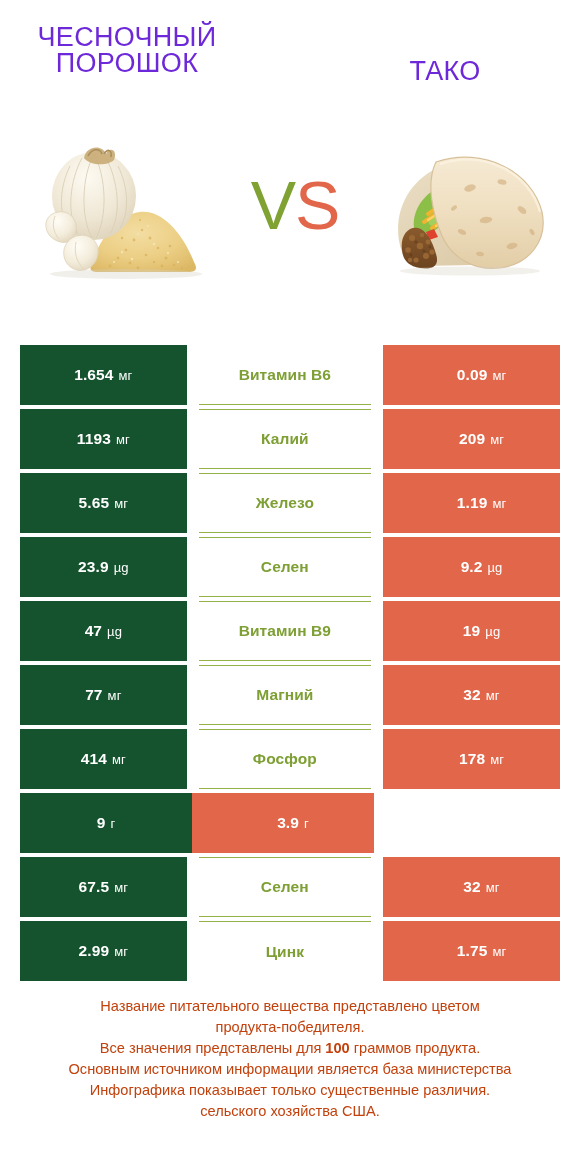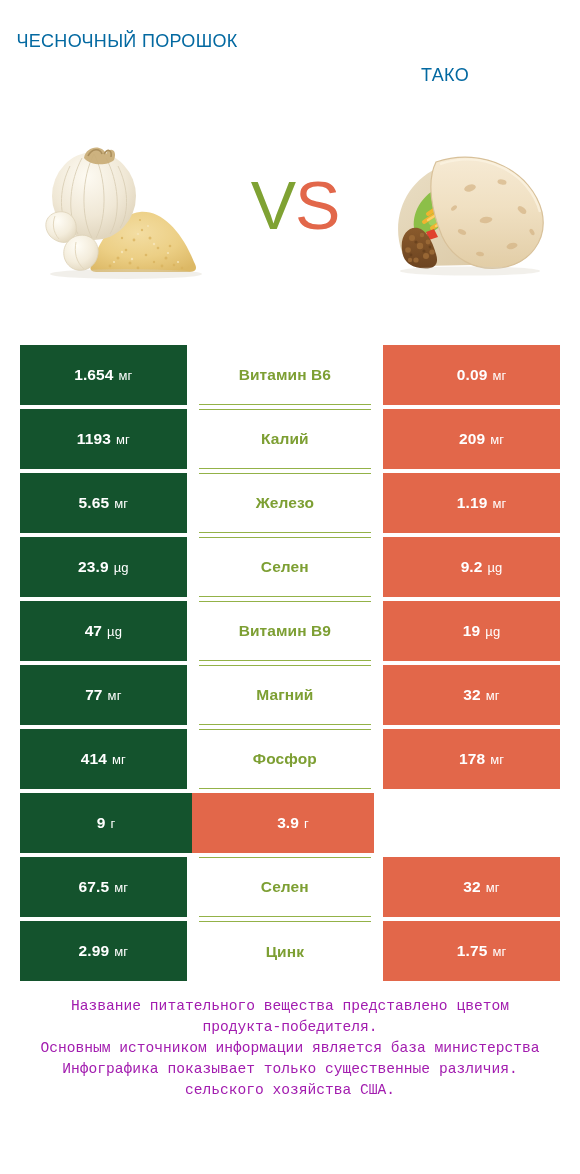--- a/index.html
+++ b/index.html
@@ -21,24 +21,24 @@
   .titles {
     position: absolute;
     top: 18px; left: 0;
     width: 580px;
     height: 80px;
   }
   .title {
     position: absolute;
     text-align: center;
     font-weight: 300;
-    font-size: 18px;
-    line-height: 34px;
+    font-size: 27px;
+    line-height: 26px;
     letter-spacing: 0.3px;
-    color: #0369a1;
+    color: #6d28d9;
     font-family: "Liberation Sans", sans-serif;
   }
   .title-left  { left: 12px;  width: 230px; top: 6px; }
   .title-right { left: 330px; width: 230px; top: 40px; }
 
   
   .hero {
     position: absolute;
     top: 118px; left: 0;
     width: 580px; height: 182px;
@@ -124,22 +124,22 @@
 
   
   .footer {
     position: absolute;
     left: 24px; top: 996px;
     width: 532px;
     text-align: center;
     font-size: 14.6px;
     line-height: 21px;
     font-weight: 400;
-    color: #a21caf;
-    font-family: Liberation Mono, monospace;
+    color: #c2410c;
+    font-family: Liberation Sans, sans-serif;
   }
   .footer div { white-space: nowrap; }
   .footer b { font-weight: 700; }
 </style>
 </head>
 <body>
 
 <div id="page">
 
   <div class="titles">
@@ -454,18 +454,19 @@
         <div class="cell cell-right">
           <span>1.75</span>
           <span class="unit">мг</span>
         </div>
       </div>
     </div>
 
   <div class="footer">
     <div>Название питательного вещества представлено цветом</div>
     <div>продукта-победителя.</div>
+    <div><span>Все значения представлены для </span><b>100</b><span> граммов продукта.</span></div>
     <div>Основным источником информации является база министерства</div>
     <div>Инфографика показывает только существенные различия.</div>
     <div>сельского хозяйства США.</div>
   </div>
 
 </div>
 
 </body></html>

